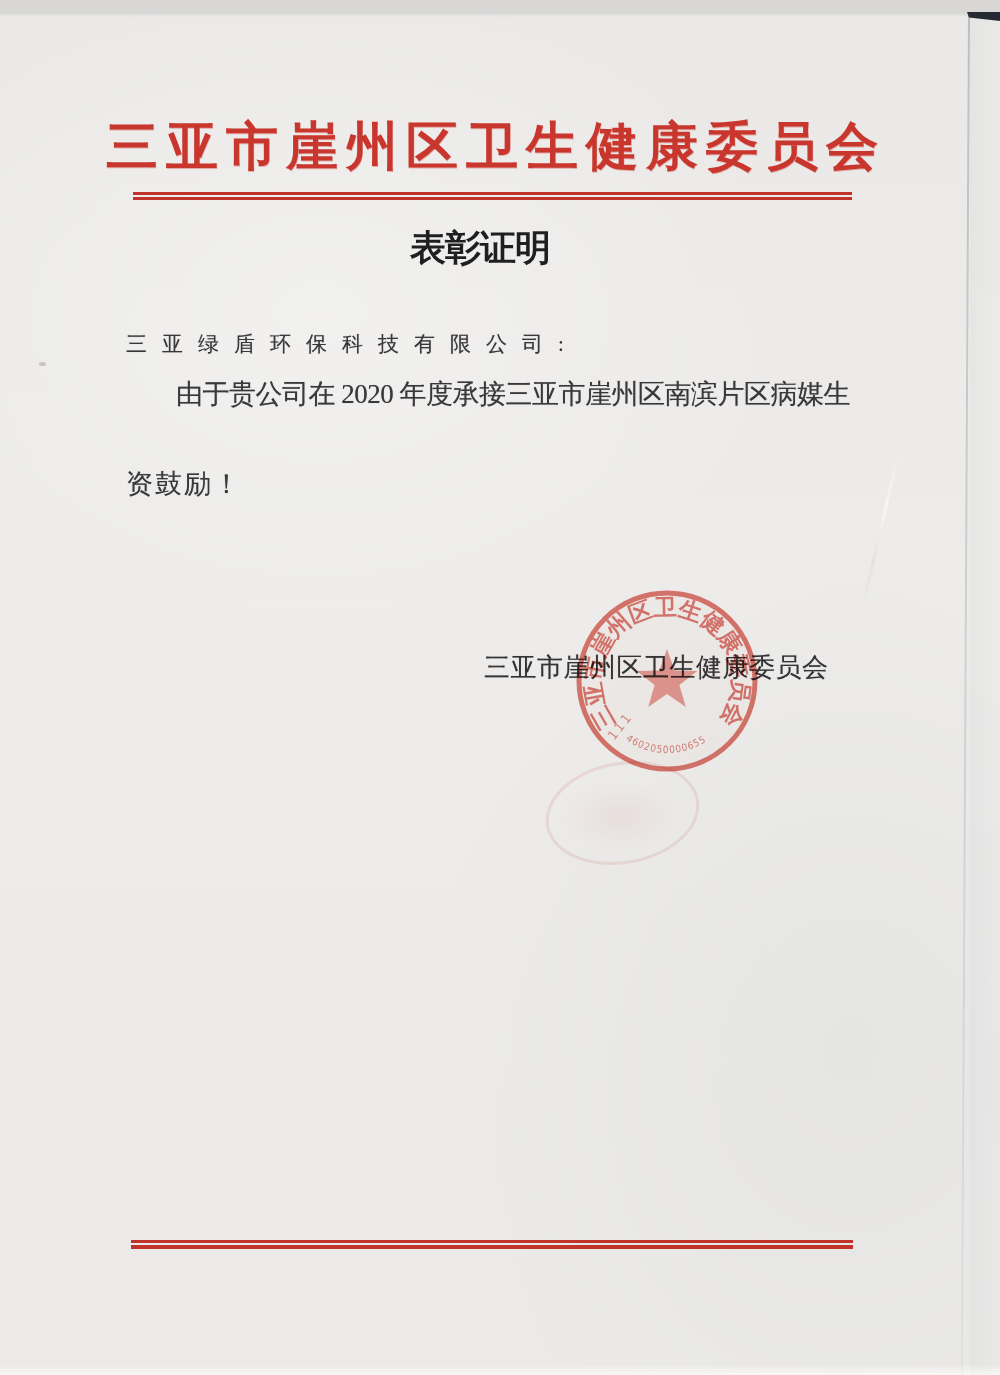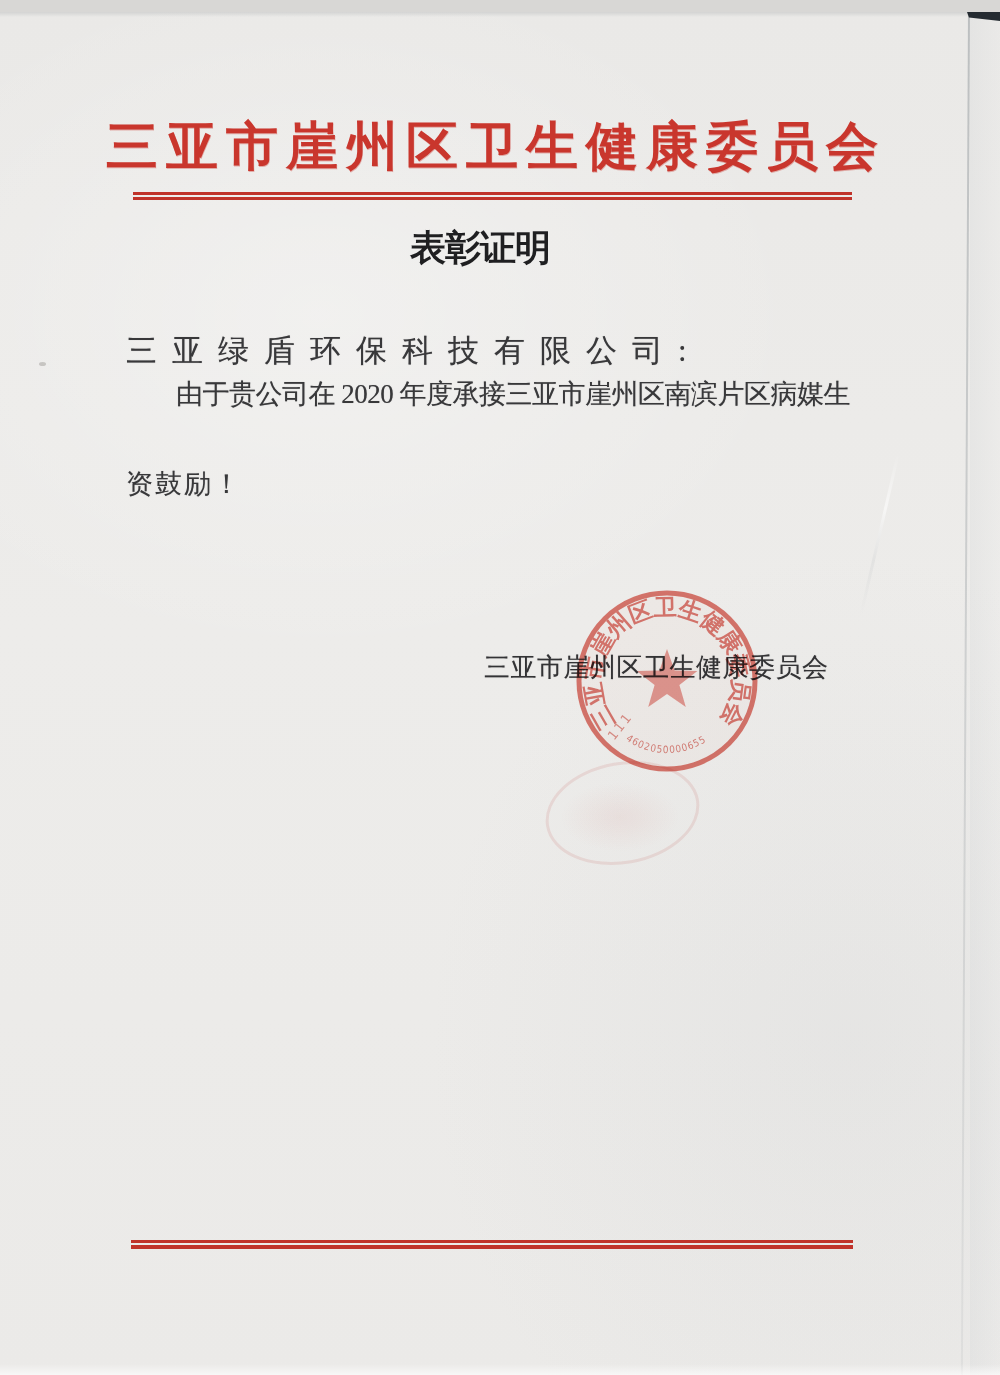--- a/index.html
+++ b/index.html
@@ -59,21 +59,21 @@
     position:absolute; left:0; right:0; top:212px;
     text-align:center; transform: translateX(-20px);
     font-size:36px; font-weight:700; letter-spacing:-1px;
     color:#1f1f21;
     white-space:nowrap;
   }
 
   
   .txt { position:absolute; color:#38383a; white-space:nowrap;
     text-shadow: 0 0 0.7px rgba(70,70,72,0.55); }
-  .salutation { left:126px; top:318px; font-size:31px; letter-spacing:15px; }
+  .salutation { left:126px; top:318px; font-size:21px; letter-spacing:15px; }
   .bl0 { left:176px; top:364px; font-size:27px; letter-spacing:-0.5px;text-align:center; }
   .bl1 { left:126px; top:409px; font-size:27px; letter-spacing:-1px; }
   .bl2 { left:126px; top:454px; font-size:27px; letter-spacing:2px;text-align:right; }
 
   .signature { left:484px; top:638px; font-size:26px; letter-spacing:0.5px; color:#333335; }
   .dateline  { left:536px; top:685px; font-size:25px; letter-spacing:0.5px; color:#333335; }
 
   
   .seal-wrap { position:absolute; left:567px; top:567px; width:200px; height:210px;
     mix-blend-mode: multiply; opacity:0.92; }

